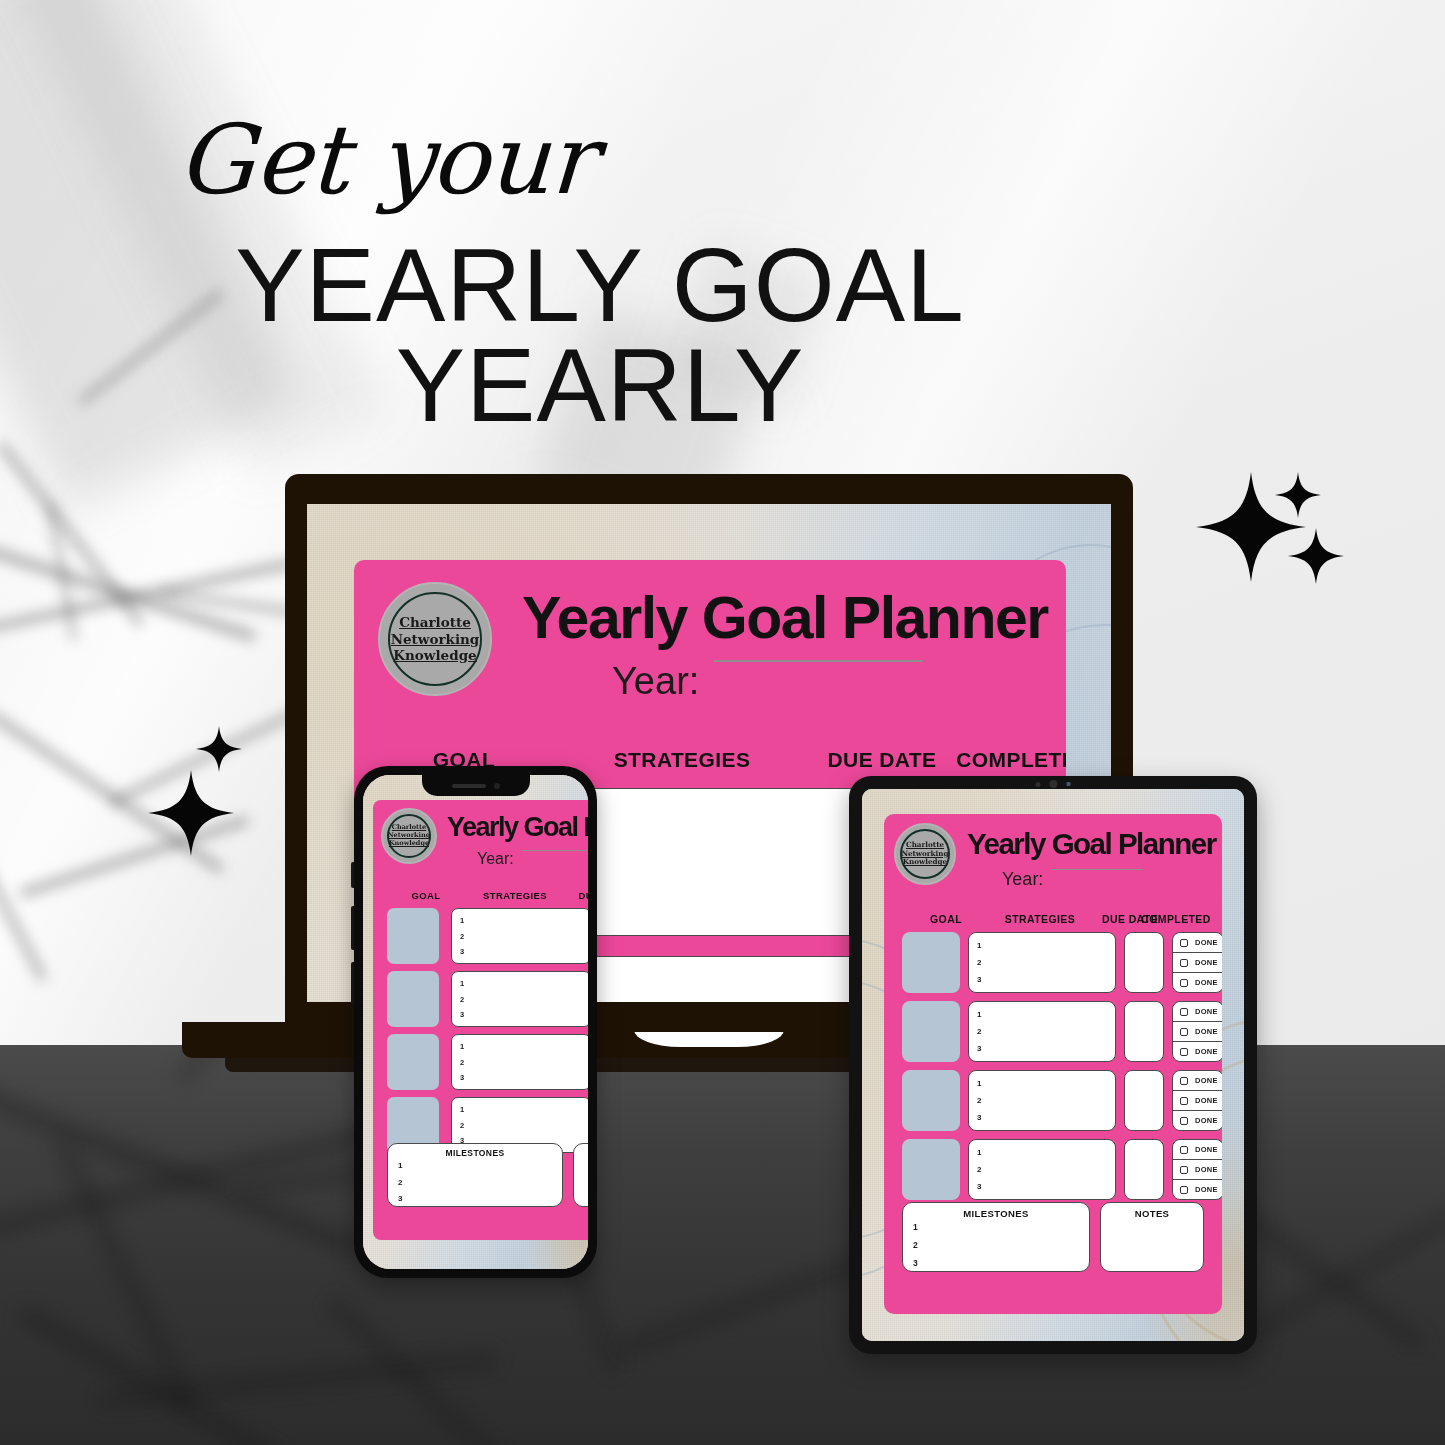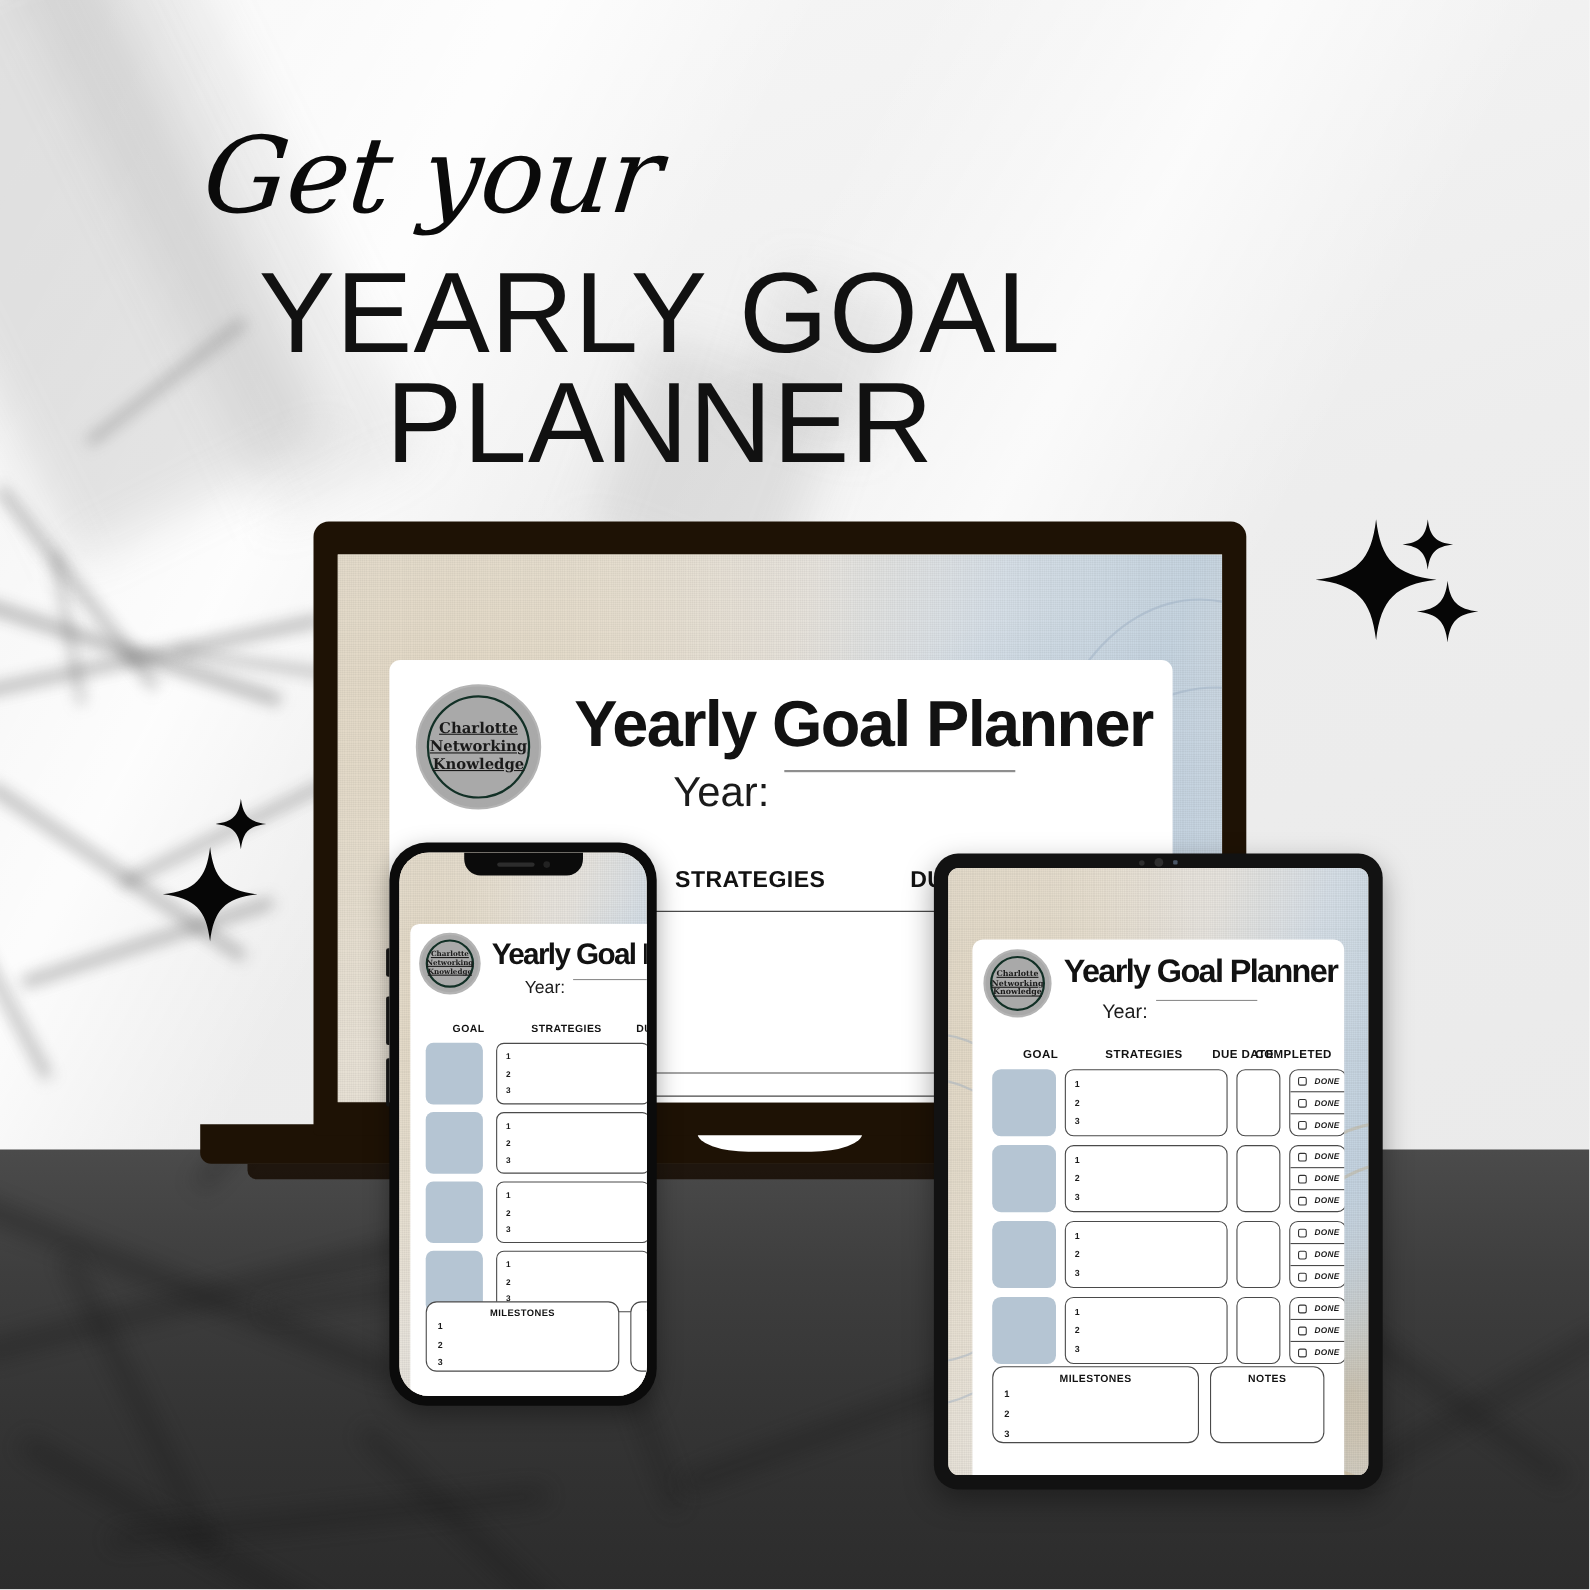--- a/index.html
+++ b/index.html
@@ -144,24 +144,23 @@
   }
   .paper-swirl2 {
     position: absolute;
     border: 3px solid rgba(190,160,105,0.30);
     border-radius: 50%;
   }
 
   
   .sheet {
     position: absolute;
-    background: #ffffff;
+    background: #ec4899;
     border-radius: 10px;
     overflow: hidden;
-    margin-top: 40px;
   }
   .sheet-inner { position: relative; width: 100%; height: 100%; }
 
   .logo-badge {
     position: absolute;
     border-radius: 50%;
     background: #a9a9a9;
     border: 2.5px solid #b4b4b4;
     display: flex; align-items: center; justify-content: center;
     box-shadow: inset 0 0 0 3px #a9a9a9;
@@ -236,21 +235,20 @@
   .done-row:last-child { border-bottom: none; }
   .done-chk {
     border: 1.6px solid #333;
     border-radius: 2px;
     background: #fff;
     flex: none;
   }
   .done-lbl {
     font-weight: 700; color: #1b1b1b;
     letter-spacing: 0.3px;
-    font-style: italic;
   }
   .box-cap {
     position: absolute; left: 0; right: 0;
     text-align: center;
     font-weight: 700; color: #121212;
     letter-spacing: 0.4px;
   }
   .ms-nums {
     position: absolute; left: 10px;
     display: flex; flex-direction: column;
@@ -350,21 +348,21 @@
   <div class="spark-right" style="left:1288px; top:528px;">
     <svg width="56" height="56" viewBox="0 0 100 100" aria-hidden="true">
       <path d="M50 0 C54 34 66 46 100 50 C66 54 54 66 50 100 C46 66 34 54 0 50 C34 46 46 34 50 0 Z" fill="#060606"></path>
     </svg>
   </div>
 
   <div class="title-block">
     <div class="get-your">Get your</div>
     <div class="headline">
       <span class="l1">YEARLY GOAL</span>
-      <span class="l2">PLANNER</span>
+      <span class="l2">YEARLY</span>
     </div>
   </div>
 
   <div class="surface">
     <div class="surface-branch" style="left:-30px; top:40px;  width:420px; height:13px; transform:rotate(22deg);"></div>
     <div class="surface-branch" style="left:-20px; top:180px; width:480px; height:12px; transform:rotate(-14deg);"></div>
     <div class="surface-branch" style="left:60px;  top:90px;  width:300px; height:10px; transform:rotate(64deg);"></div>
     <div class="surface-branch" style="left:180px; top:30px;  width:260px; height:9px;  transform:rotate(-48deg);"></div>
     <div class="surface-branch" style="left:20px;  top:260px; width:420px; height:12px; transform:rotate(30deg);"></div>
     <div class="surface-branch" style="left:240px; top:140px; width:340px; height:10px; transform:rotate(-8deg);"></div>

